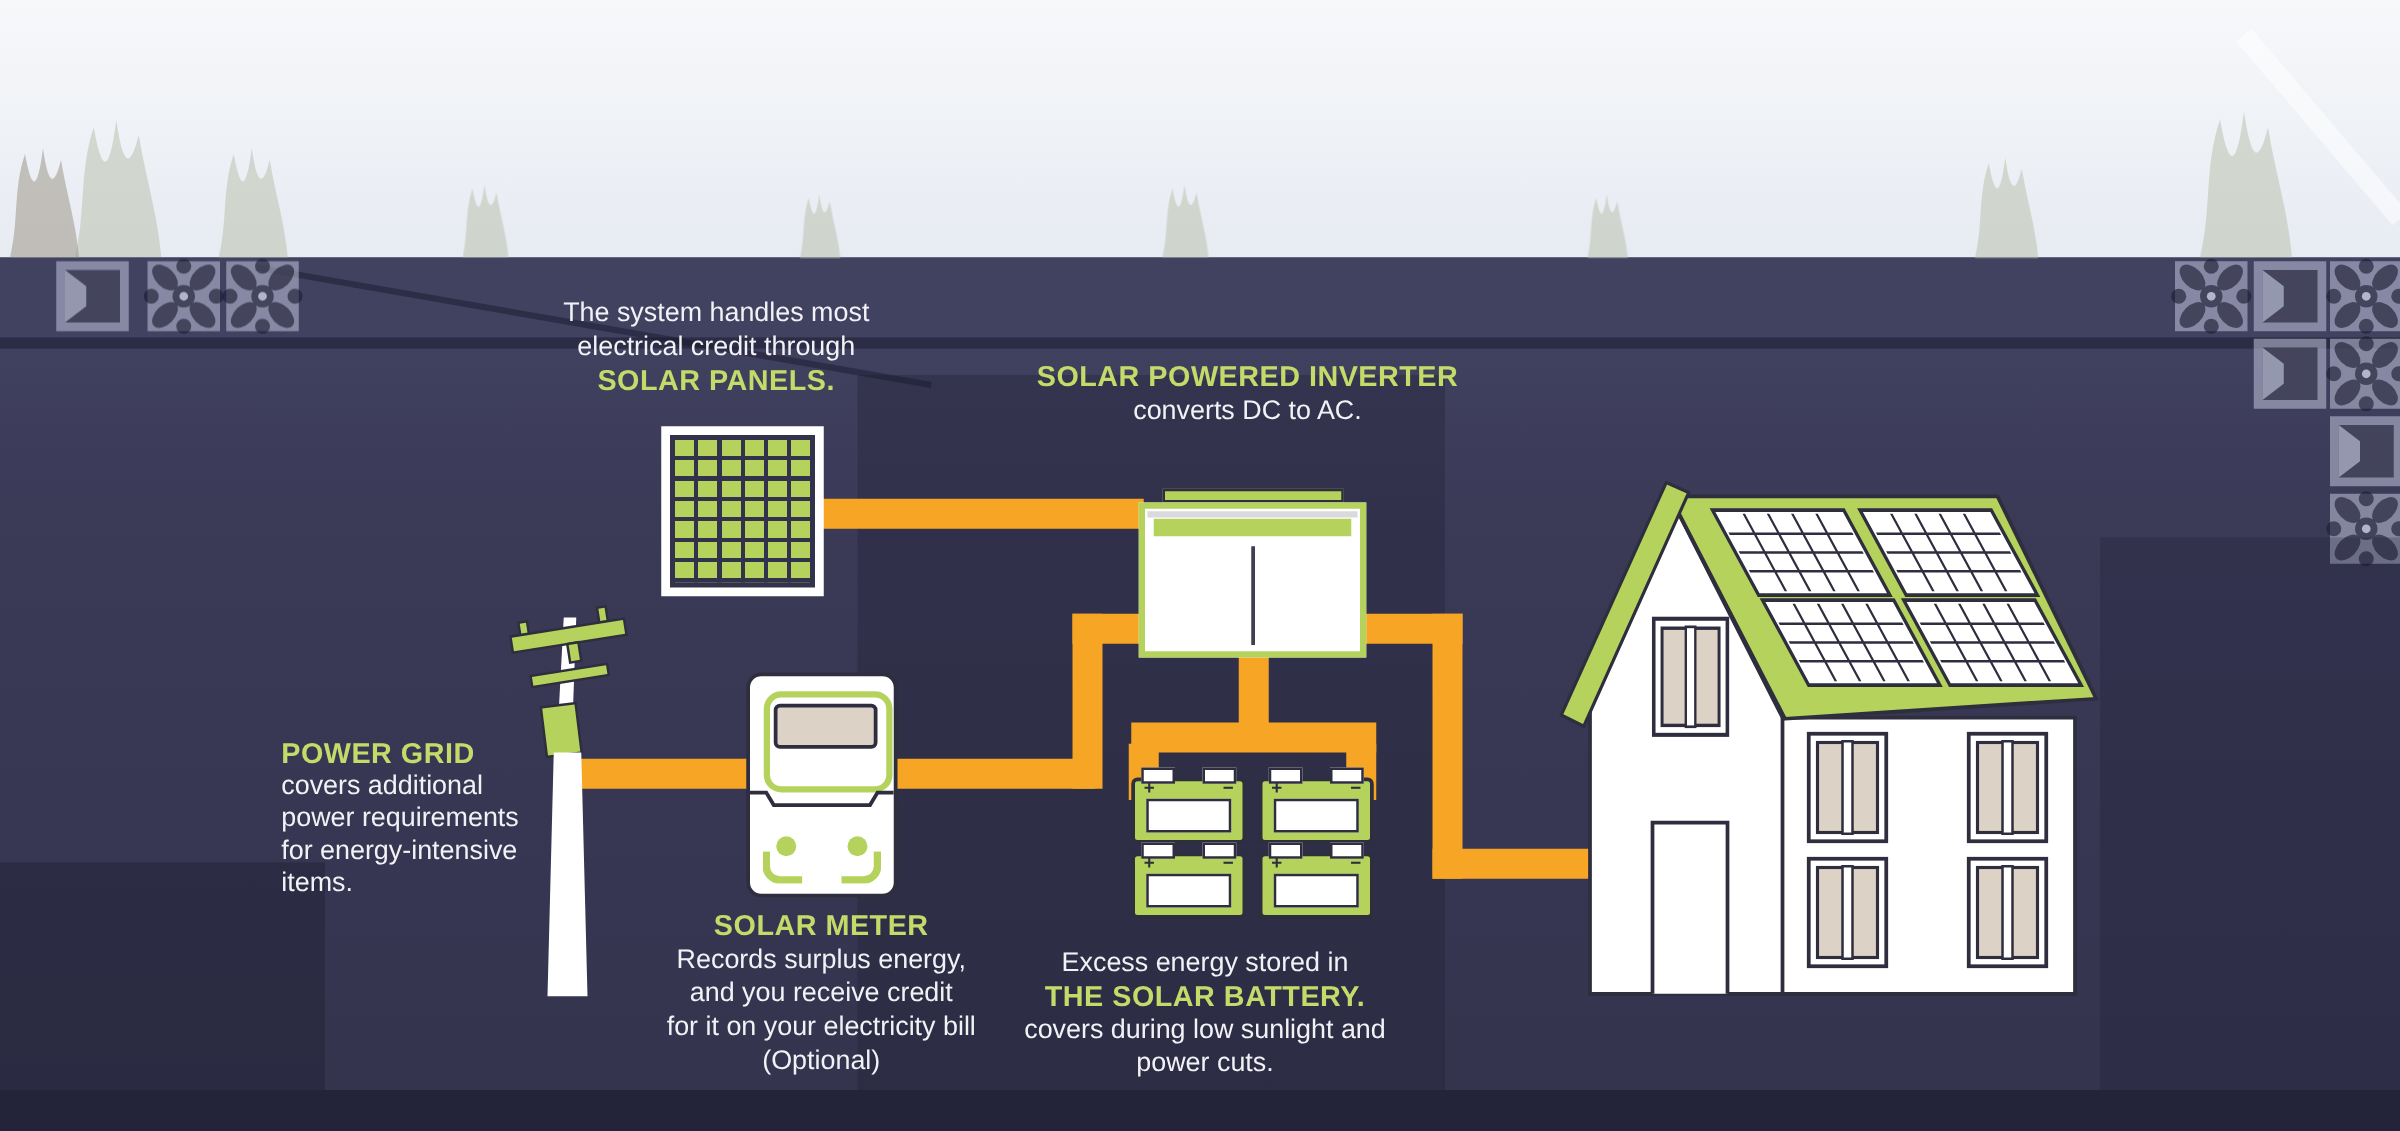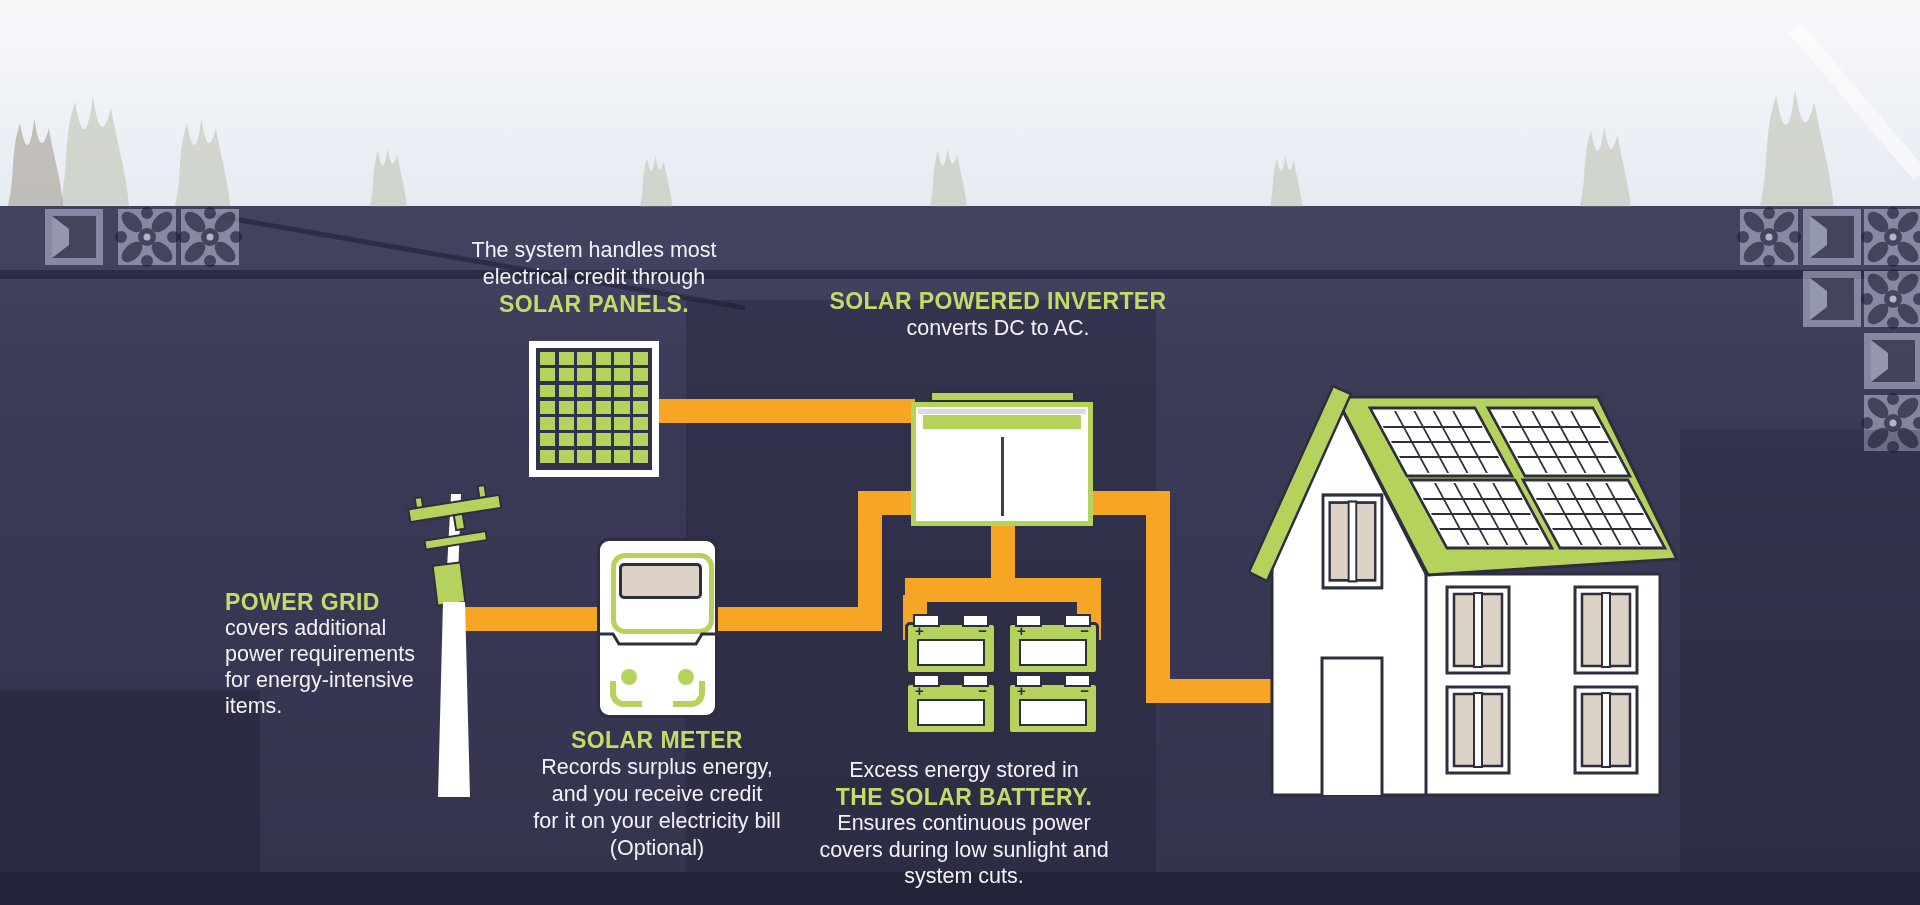--- a/index.html
+++ b/index.html
@@ -221,21 +221,21 @@
     <use href="#spanelroof" transform="translate(293,95) skewX(28.5)"></use>
     <polygon points="103,1 121,9 37,196 19,187" style="fill:var(--green);stroke:var(--outline);stroke-width:2.5"></polygon>
     <use href="#hwin" transform="translate(93,110) scale(0.95,1.08)"></use>
     <use href="#hwin" x="217" y="202"></use>
     <use href="#hwin" x="345" y="202"></use>
     <use href="#hwin" x="217" y="302"></use>
     <use href="#hwin" x="345" y="302"></use>
     <path d="M92 410 V273 H152 V410" style="fill:#fff;stroke:var(--outline);stroke-width:3"></path>
   </svg>
 
-  <div class="note" style="left:419px;top:237px;width:350px">
+  <div class="note" style="left:398px;top:237px;width:350px">
     <div>The system handles most</div>
     <div>electrical credit through</div>
     <div class="hl">SOLAR PANELS.</div>
   </div>
 
   <div class="note" style="left:823px;top:288px;width:350px">
     <div class="hl">SOLAR POWERED INVERTER</div>
     <div>converts DC to AC.</div>
   </div>
 
@@ -251,18 +251,17 @@
     <div class="hl">POWER GRID</div>
     <div>covers additional</div>
     <div>power requirements</div>
     <div>for energy-intensive</div>
     <div>items.</div>
   </div>
 
   <div class="note" style="left:784px;top:757px;width:360px;line-height:26.5px">
     <div>Excess energy stored in</div>
     <div class="hl">THE SOLAR BATTERY.</div>
-    <div>Ensures continuous power</div>
     <div>covers during low sunlight and</div>
-    <div>system cuts.</div>
+    <div>power cuts.</div>
   </div>
 
 </div>
 
 </body></html>

